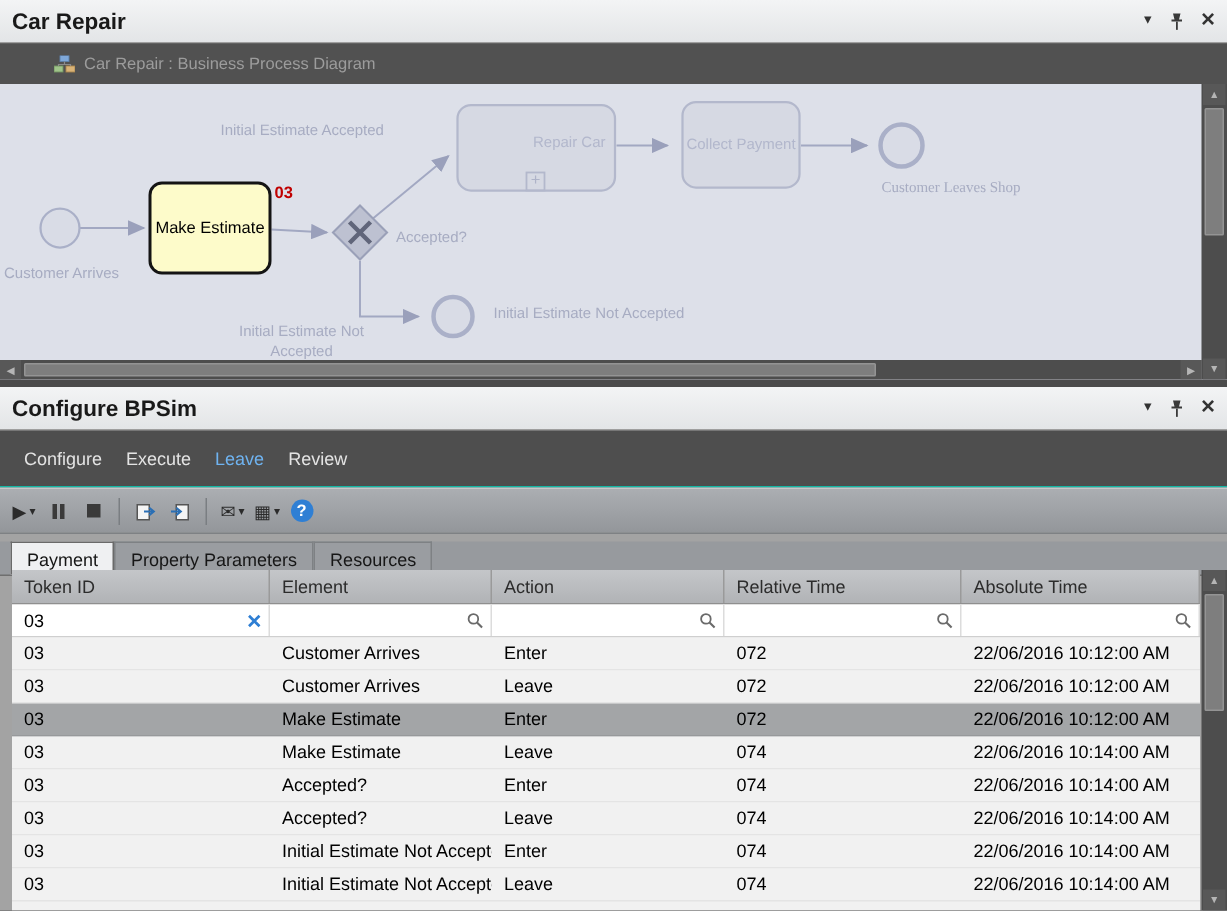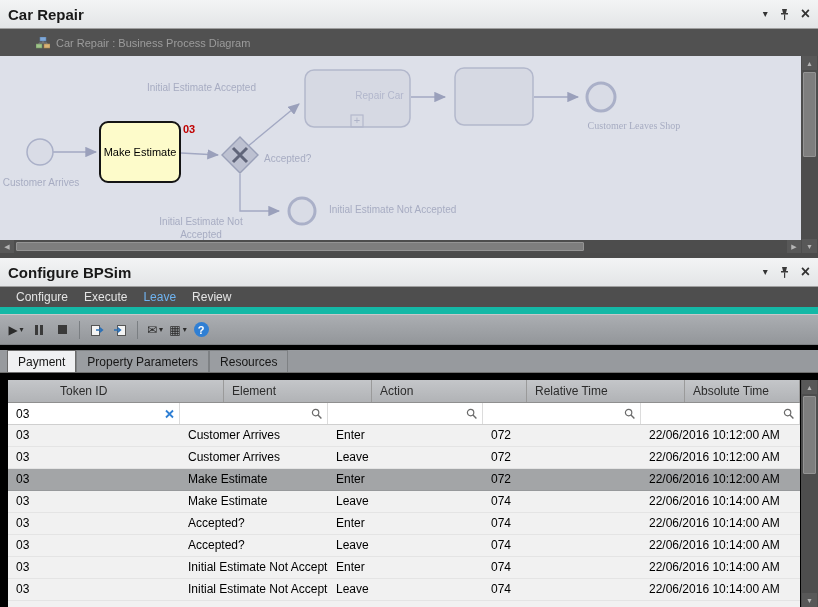--- a/index.html
+++ b/index.html
@@ -29,40 +29,40 @@
   
   .vscroll { position:absolute; top:0; right:0; width:17px; bottom:0; background:#4d4d4d; display:flex; flex-direction:column; align-items:center; }
   .hscroll { position:absolute; left:0; right:17px; bottom:0; height:13px; background:#4d4d4d; display:flex; align-items:center; }
   .scroll-btn { width:15px; height:14px; background:#585858; color:#b5b5b5; font-size:7px; display:flex; align-items:center; justify-content:center; flex:0 0 auto; cursor:pointer; }
   .hscroll .scroll-btn { width:14px; height:13px; }
   .scroll-thumb-v { width:13px; height:85px; margin-top:2px; background:#7e7e7e; border:1px solid #949494; border-radius:1px; cursor:pointer; }
   .scroll-thumb-h { width:568px; height:9px; margin-left:2px; background:#7e7e7e; border:1px solid #949494; border-radius:1px; cursor:pointer; }
   .scroll-spacer { flex:1; }
 
   
-  .bpsim-panel { position:absolute; top:258px; left:0; width:818px; bottom:0; background:#000000; }
-  .ribbon-menu { height:27px; background:#4e4e4e; display:flex; align-items:center; padding-left:16px; border-bottom:7px solid #14b8a6;text-align:right; }
+  .bpsim-panel { position:absolute; top:258px; left:0; width:818px; bottom:0; background:#a3a3a3; }
+  .ribbon-menu { height:38px; background:#4e4e4e; display:flex; align-items:center; padding-left:16px; border-bottom:1px solid #14b8a6;text-align:right; }
   .ribbon-item { font-size:12px; color:#e4e4e4; margin-right:16px; cursor:pointer; }
   .ribbon-item.active { color:#6fb3f0; }
   .sim-toolbar { height:31px; background:linear-gradient(#abaeb2,#93969a); border-top:1px solid #c6c8ca; border-bottom:1px solid #7e8184; display:flex; align-items:center; padding-left:7px; gap:5px; }
   .tbtn { display:flex; align-items:center; justify-content:center; min-width:18px; height:20px; color:#2b2b2b; cursor:pointer; }
   .tbtn .glyph { font-size:12px; line-height:1; }
   .tbtn .glyph-small { font-size:8px; line-height:1; margin-left:2px; }
   .pause-bars { width:8px; height:10px; border-left:3px solid #3a3a3a; border-right:3px solid #3a3a3a; }
   .stop-square { width:9px; height:9px; background:#3a3a3a; }
   .tsep { width:1px; height:18px; background:#7a7e82; margin:0 3px; }
   .help-circle { width:15px; height:15px; border-radius:50%; background:#2f7fd4; color:#fff; font-size:11px; font-weight:700; display:flex; align-items:center; justify-content:center; }
 
   .tab-strip { height:23px; margin-top:5px; background:#979a9e; display:flex; align-items:flex-end; padding-left:7px; border-bottom:1px solid #6f6f6f; }
   .tab { font-size:12px; color:#161616; padding:0 10px; height:22px; line-height:22px; background:#9a9da1; border:1px solid #7e8184; border-bottom:none; cursor:pointer; }
   .tab.active { background:#eff0f2; border-color:#6a6a6a; font-weight:400; }
 
   .table-area { position:absolute; left:8px; right:18px; top:122px; bottom:0; background:#f1f1f1; }
   .thead, .tfilter, .trow { display:grid; grid-template-columns:172px 148px 155px 158px 1fr; }
-  .thead { height:23px; background:linear-gradient(#c4c6c9,#b1b3b6); border-bottom:1px solid #8f8f8f;padding-left:44px; }
+  .thead { height:23px; background:linear-gradient(#c4c6c9,#b1b3b6); border-bottom:1px solid #8f8f8f; }
   .th { font-size:12px; color:#2c2c2c; line-height:22px; padding-left:8px; border-right:1px solid #9a9a9a; white-space:nowrap; overflow:hidden; cursor:pointer; }
   .tfilter { height:22px; background:#ffffff; border-bottom:1px solid #cfcfcf; }
   .fc { position:relative; border-right:1px solid #dcdcdc; display:flex; align-items:center; }
   .filter-input { border:none; outline:none; background:transparent; font-family:inherit; font-size:12px; padding-left:8px; width:calc(100% - 22px); height:100%; }
   .mag-icon, .clear-icon { position:absolute; right:4px; top:50%; transform:translateY(-50%); display:flex; cursor:pointer; }
   .trow { height:22px; background:#f1f1f1; border-bottom:1px solid #e4e4e4; cursor:default; }
   .trow.selected { background:#a3a5a7; border-bottom-color:#97999b; }
   .tc { font-size:12px; color:#000; line-height:21px; padding-left:8px; white-space:nowrap; overflow:hidden; }
   .table-scroll { position:absolute; right:0; top:122px; bottom:0; width:17px; background:#4d4d4d; display:flex; flex-direction:column; align-items:center; }
 </style>
@@ -120,20 +120,21 @@
       <rect x="351" y="59" width="12" height="12" fill="none" stroke="#b3b8cc" stroke-width="1.2"></rect>
       <rect x="455" y="12" width="78" height="57" rx="9" fill="#d6d9e3" stroke="#b3b8cc" stroke-width="1.5"></rect>
       <circle cx="601" cy="41" r="14" fill="#d9dce6" stroke="#aab0c8" stroke-width="3"></circle>
       <circle cx="302" cy="155" r="13" fill="#d9dce6" stroke="#aab0c8" stroke-width="3"></circle>
     </svg>
 
     <div class="node-label task-active-label" style="left:100px; top:66px; width:80px; height:60px;">Make Estimate</div>
     <div class="token-badge" style="left:183px; top:67px;">03</div>
     <div class="node-label task-faded-label" style="left:305px; top:14px; width:105px; height:50px;padding-left:44px;">Repair Car</div>
     <div class="plus-marker" style="left:351px; top:58px; width:12px; height:12px;">+</div>
+    <div class="node-label task-faded-label" style="left:455px; top:12px; width:78px; height:57px;">Collect Payment</div>
     <div class="dlabel center" style="left:-2px; top:121px; width:86px;">Customer Arrives</div>
     <div class="dlabel" style="left:264px; top:97px;">Accepted?</div>
     <div class="dlabel" style="left:147px; top:26px;">Initial Estimate Accepted</div>
     <div class="dlabel center" style="left:578px; top:64px; width:112px;font-family:Liberation Serif, serif;">Customer Leaves Shop</div>
     <div class="dlabel" style="left:329px; top:148px;">Initial Estimate Not Accepted</div>
     <div class="dlabel center" style="left:143px; top:160px; width:116px;">Initial Estimate Not Accepted</div>
 
     <div class="hscroll">
       <span class="scroll-btn">◀</span>
       <span class="scroll-thumb-h"></span>

